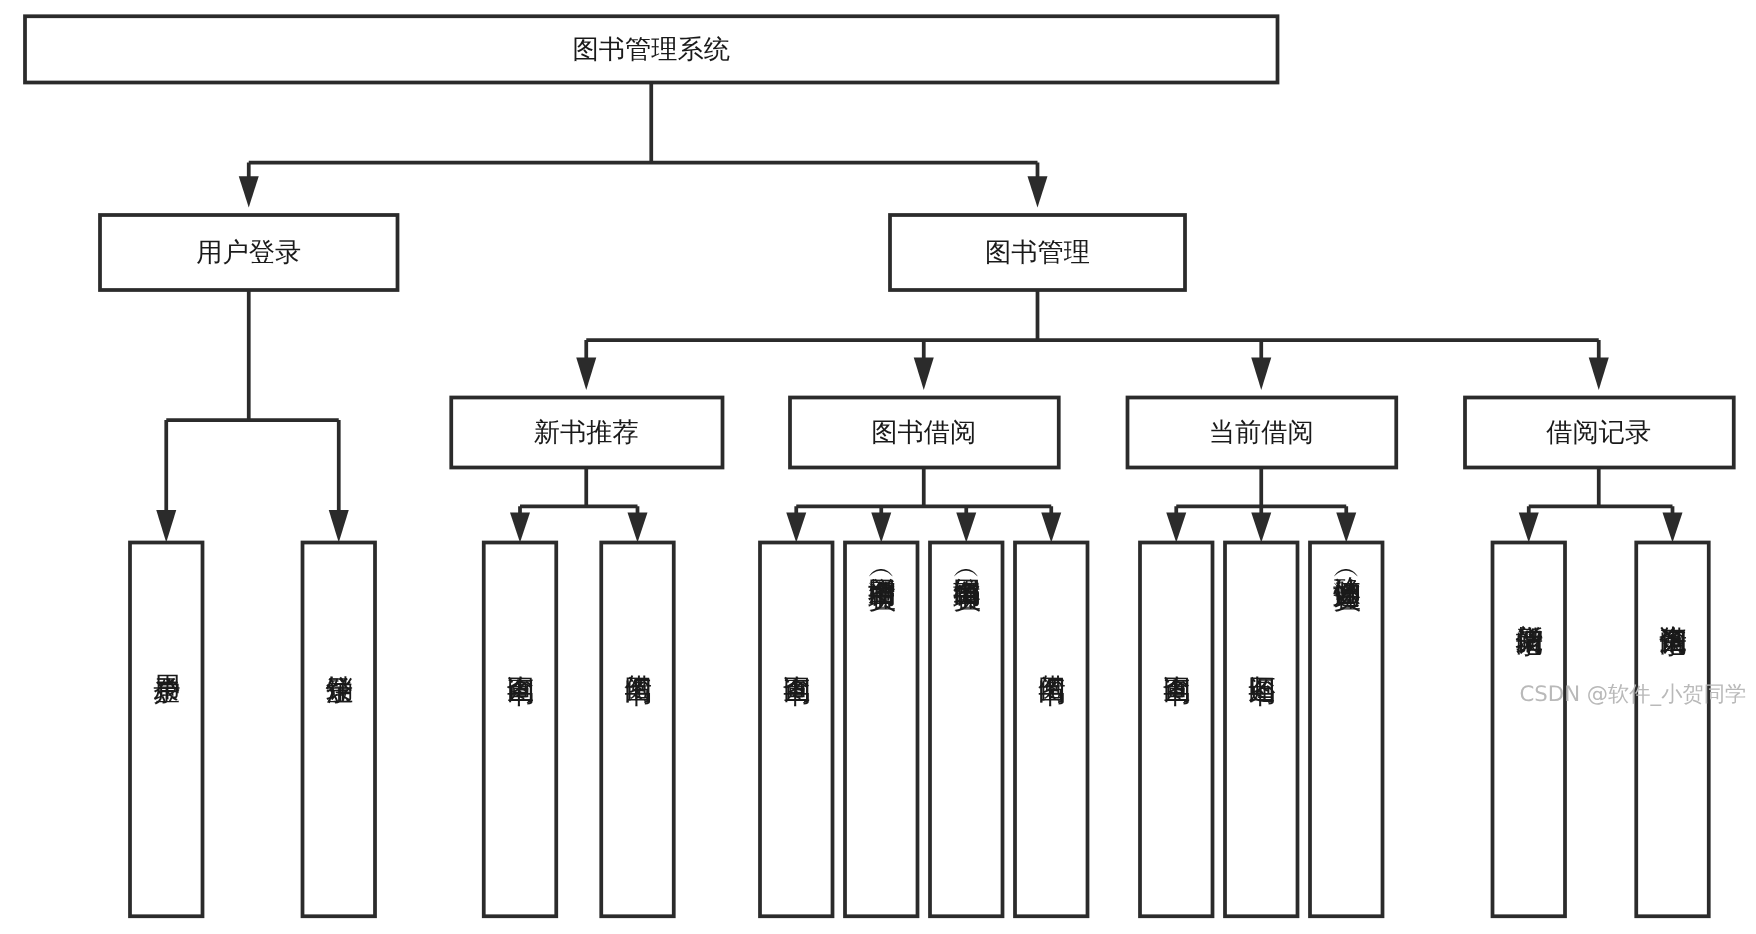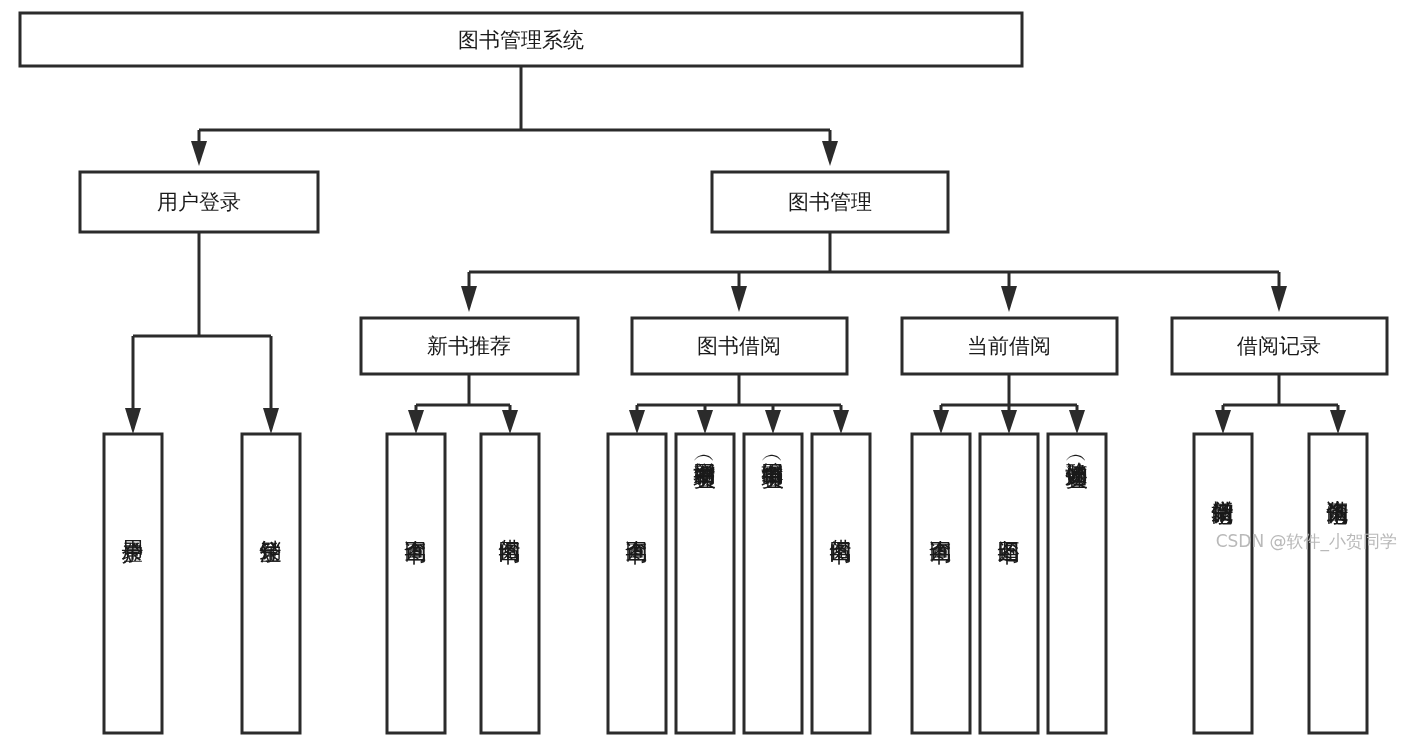--- a/index.html
+++ b/index.html
@@ -61,21 +61,21 @@
     font-family: "DejaVu Sans", "Liberation Sans", sans-serif;
     font-size: 22px;
     line-height: 1.05;
     color: #1a1a1a;
     letter-spacing: 1px;
     white-space: nowrap;
   }
   .watermark {
     position: absolute;
     right: 8px;
-    bottom: 20px;
+    bottom: 6px;
     font-family: "DejaVu Sans", "Liberation Sans", sans-serif;
     font-size: 17px;
     color: #b9b9b9;
     white-space: nowrap;
     pointer-events: none;
   }
 </style>
 </head>
 <body>
 

